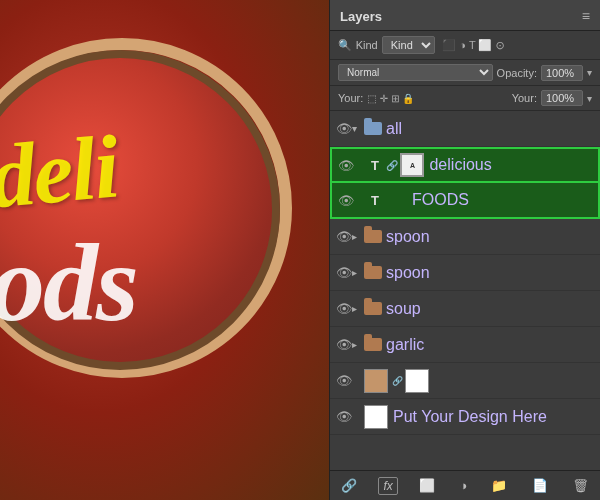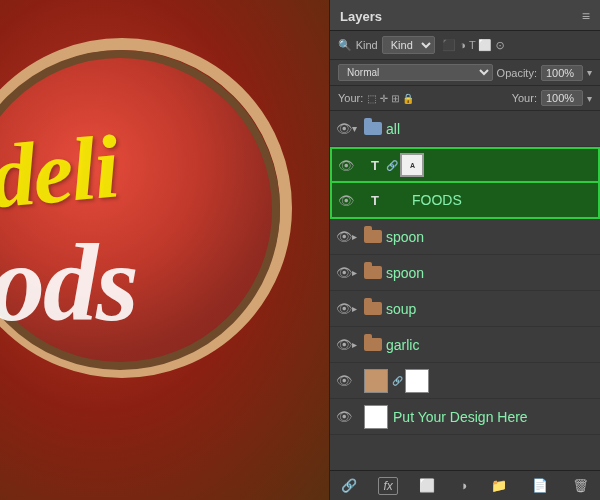--- a/index.html
+++ b/index.html
@@ -259,22 +259,22 @@
 
     .layer-type-icon {
       color: #aaa;
       font-size: 13px;
       width: 18px;
       flex-shrink: 0;
       text-align: center;
     }
 
     .layer-name {
-      color: #86efac;
-      font-size: 14px;
+      color: #c4b5fd;
+      font-size: 16px;
       flex: 1;
       white-space: nowrap;
       overflow: hidden;
       text-overflow: ellipsis;
     }
 
     
     .folder-icon {
       display: inline-block;
       width: 18px;
@@ -422,20 +422,21 @@
     </div>
 
     <div class="layer-item selected">
       <span class="eye-icon">👁</span>
       <span class="expand-arrow" style="color:transparent;">▸</span>
       <span class="layer-type-icon" style="color:#ddd;font-weight:bold;">T</span>
       <span class="link-icon">🔗</span>
       <div class="white-thumb" style="background:#f0f0f0;border:2px solid #999;position:relative;">
         <span style="position:absolute;top:50%;left:50%;transform:translate(-50%,-50%);font-size:7px;color:#333;font-weight:bold;">A</span>
       </div>
+      <span class="layer-name">delicious</span>
     </div>
 
     <div class="layer-item selected" style="border-top:0;">
       <span class="eye-icon">👁</span>
       <span class="expand-arrow" style="color:transparent;">▸</span>
       <span class="layer-type-icon" style="color:#ddd;font-weight:bold;">T</span>
       <span class="layer-name" style="margin-left:28px;">FOODS</span>
     </div>
 
     <div class="layer-item">

